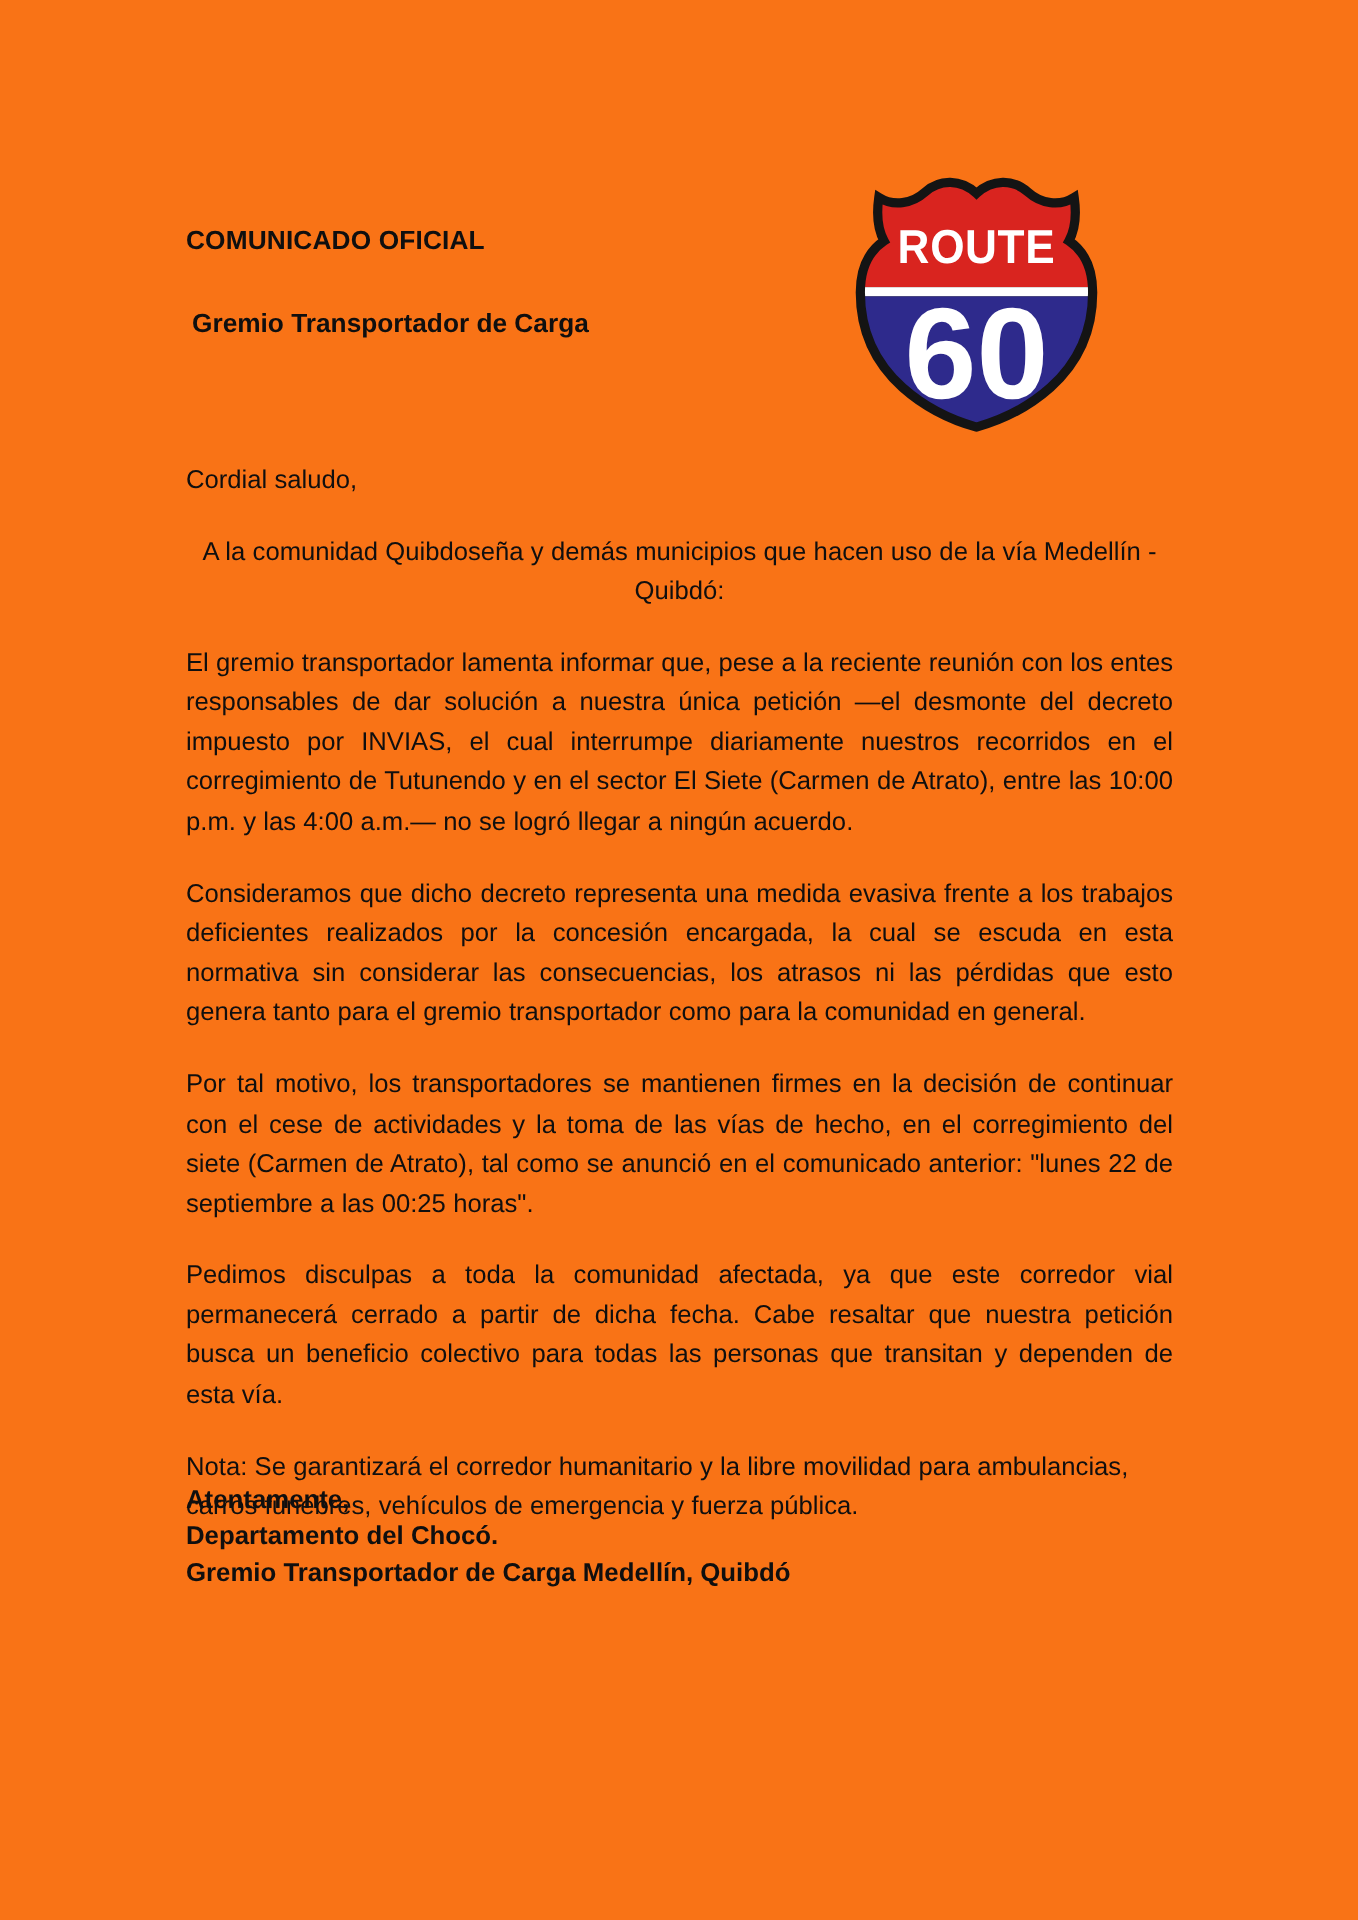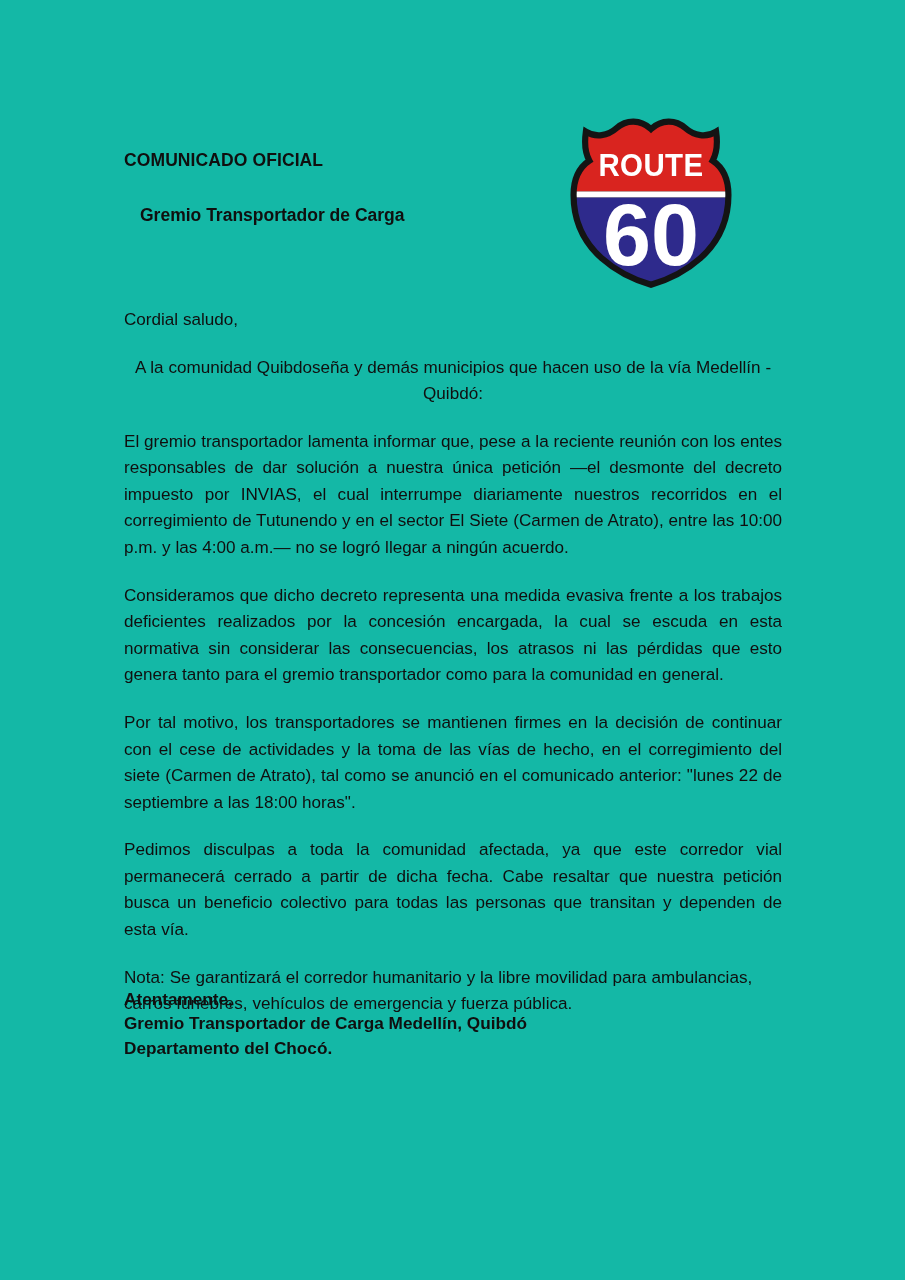--- a/index.html
+++ b/index.html
@@ -12,21 +12,21 @@
     height: 1280px;
     font-family: "Liberation Sans", sans-serif;
     color: #100f0f;
     position: relative;
     overflow: hidden;
   }
 
   .page {
     position: absolute;
     inset: 0;
-    background: #14b8a6;
+    background: #f97316;
   }
 
   
   .header {
     position: absolute;
     left: 124px;
     top: 150px;
     width: 658px;
     height: 150px;
   }
@@ -43,21 +43,21 @@
     font-weight: bold;
     letter-spacing: 0.1px;
     line-height: 1.2;
     margin: 0 0 32px 0;
   }
 
   .org-block {
     font-size: 17.5px;
     font-weight: bold;
     line-height: 1.40;
-    margin: 16px;
+    margin: 4px;
   }
   .org-block div { white-space: nowrap; }
 
   
   .logo {
     position: absolute;
     left: 439px;      
     top: -36px;       
     width: 176px;
     height: 176px;
@@ -177,24 +177,24 @@
       </svg>
     </div>
 
   </div>
 
   <div class="body-copy">
     <p class="para salutation">Cordial saludo,</p>
     <p class="para addressee">A la comunidad Quibdoseña y demás municipios que hacen uso de la vía Medellín - Quibdó:</p>
     <p class="para">El gremio transportador lamenta informar que, pese a la reciente reunión con los entes responsables de dar solución a nuestra única petición —el desmonte del decreto impuesto por INVIAS, el cual interrumpe diariamente nuestros recorridos en el corregimiento de Tutunendo y en el sector El Siete (Carmen de Atrato), entre las 10:00 p.m. y las 4:00 a.m.— no se logró llegar a ningún acuerdo.</p>
     <p class="para">Consideramos que dicho decreto representa una medida evasiva frente a los trabajos deficientes realizados por la concesión encargada, la cual se escuda en esta normativa sin considerar las consecuencias, los atrasos ni las pérdidas que esto genera tanto para el gremio transportador como para la comunidad en general.</p>
-    <p class="para">Por tal motivo, los transportadores se mantienen firmes en la decisión de continuar con el cese de actividades y la toma de las vías de hecho, en el corregimiento del siete (Carmen de Atrato), tal como se anunció en el comunicado anterior: "lunes 22 de septiembre a las 18:00 horas".</p>
+    <p class="para">Por tal motivo, los transportadores se mantienen firmes en la decisión de continuar con el cese de actividades y la toma de las vías de hecho, en el corregimiento del siete (Carmen de Atrato), tal como se anunció en el comunicado anterior: "lunes 22 de septiembre a las 00:25 horas".</p>
     <p class="para">Pedimos disculpas a toda la comunidad afectada, ya que este corredor vial permanecerá cerrado a partir de dicha fecha. Cabe resaltar que nuestra petición busca un beneficio colectivo para todas las personas que transitan y dependen de esta vía.</p>
     <p class="para last-left">Nota: Se garantizará el corredor humanitario y la libre movilidad para ambulancias, carros fúnebres, vehículos de emergencia y fuerza pública.</p>
   </div>
 
   <div class="signature">
     <div>Atentamente,</div>
+    <div>Departamento del Chocó.</div>
     <div>Gremio Transportador de Carga Medellín, Quibdó</div>
-    <div>Departamento del Chocó.</div>
   </div>
 
 </div>
 
 </body></html>

